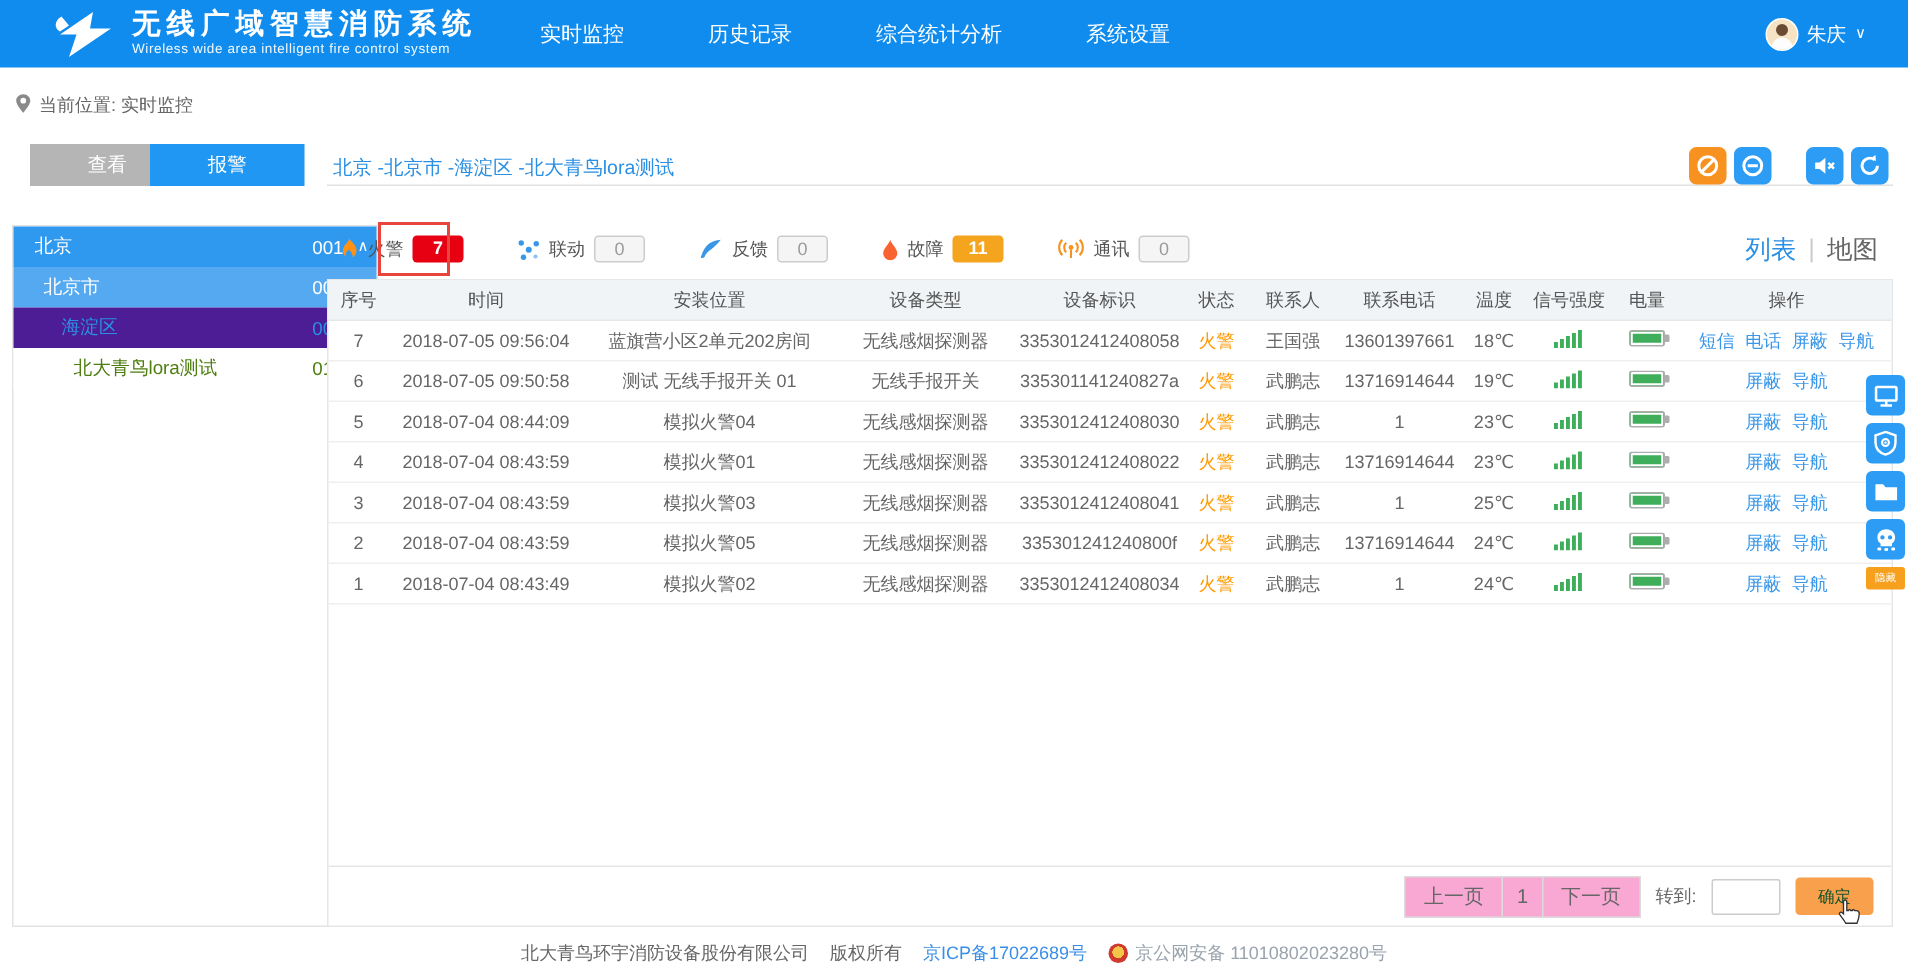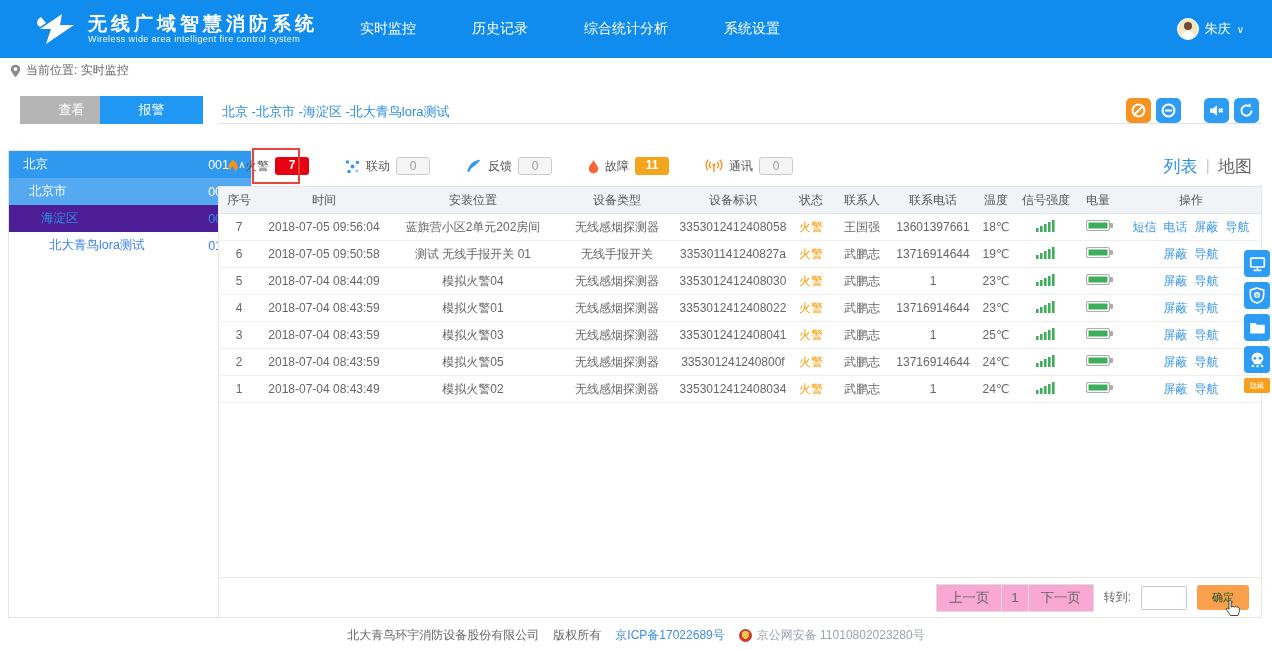--- a/index.html
+++ b/index.html
@@ -1,33 +1,33 @@
 <!DOCTYPE html>
 <html><head>
 <meta charset="utf-8">
 <style>
   *{margin:0;padding:0;box-sizing:border-box}
   html,body{width:1272px;height:649px}
   body{font-family:"Liberation Sans","DejaVu Sans",sans-serif;font-size:12px;color:#666;background:#fff;position:relative;overflow:hidden}
 
   
-  .hdr{position:absolute;left:0;top:0;width:1272px;height:58px;background:#0f8cee;display:flex;align-items:center;color:#fff}
+  .hdr{position:absolute;left:0;top:0;width:1272px;height:45px;background:#0f8cee;display:flex;align-items:center;color:#fff}
   .logo{margin-left:34px;flex:0 0 auto}
   .brand{margin-left:10px;line-height:1.1}
   .brand .t{font-size:19px;font-weight:bold;letter-spacing:4px}
   .brand .s{font-size:9px;letter-spacing:.4px;opacity:.95}
   .nav{display:flex;margin-left:42px;gap:56px;font-size:14px}
   .nav-item{cursor:pointer;white-space:nowrap}
   .user{margin-left:auto;margin-right:28px;display:flex;align-items:center;gap:6px;font-size:13px;cursor:pointer}
   .avatar{width:22px;height:22px;border-radius:50%;background:#f6e3c4;position:relative;overflow:hidden;border:1px solid #fff}
   .avatar:before{content:"";position:absolute;left:6px;top:3px;width:8px;height:8px;border-radius:50%;background:#6b4a33}
   .avatar:after{content:"";position:absolute;left:3px;top:12px;width:14px;height:10px;border-radius:7px 7px 0 0;background:#fdfdfd}
 
   
-  .crumb{position:absolute;left:10px;top:62px;display:flex;align-items:center;gap:5px;color:#666}
+  .crumb{position:absolute;left:10px;top:62px;display:flex;align-items:flex-start;gap:5px;color:#666}
 
   
   .tab{position:absolute;top:96px;width:103px;height:28px;line-height:28px;text-align:center;color:#fff;font-size:13px;cursor:pointer}
   .tab-view{left:20px;background:#b5b5b5}
   .tab-alarm{left:100px;background:#2097f3}
   .loc{position:absolute;left:222px;top:103px;color:#2b8fe3;font-size:13px}
   .tab-line{position:absolute;left:218px;top:123px;width:1044px;height:1px;background:#e2e2e2}
   .toolbar{position:absolute;left:1126px;top:98px;display:flex;gap:5px}
   .tbtn{width:25px;height:25px;border-radius:5px;background:#2d9cf4;display:flex;align-items:center;justify-content:center;cursor:pointer}
   .tbtn.orange{background:#f79220}
@@ -36,21 +36,21 @@
   
   .sidebar{position:absolute;left:8px;top:150px;width:244px;height:468px;background:#fff;border:1px solid #e3e3e3}
   .tree-item{height:27px;display:flex;align-items:center;font-size:12.5px;cursor:pointer}
   .tree-item .lbl{flex:1;white-space:nowrap;overflow:hidden}
   .tree-item .cnt{margin-right:4px}
   .tree-item .car{width:18px;text-align:center;font-size:10px}
   .ti0{background:#2f99f0;color:#fff;padding-left:14px}
   .ti1{background:#55a9f1;color:#fff;padding-left:20px}
   .ti2{background:#4c1d95;color:#2b8fe3;padding-left:32px}
   .ti2 .car{color:#9fcdf3}
-  .ti3{background:#fff;color:#3b82f6;padding-left:40px}
+  .ti3{background:#fff;color:#4d7c0f;padding-left:40px}
 
   
   .main{position:absolute;left:218px;top:148px;width:1044px;height:470px}
   .filter-row{height:36px;display:flex;align-items:center;padding-left:8px;gap:36px}
   .fgroup{display:flex;align-items:center;gap:6px;cursor:pointer}
   .fgroup .flabel{color:#555}
   .badge{min-width:34px;height:18px;line-height:17px;text-align:center;border-radius:3px;font-size:12px;padding:0 4px}
   .badge.zero{background:#f5f5f5;border:1px solid #ccc;color:#9a9a9a}
   .badge.red{background:#e60012;color:#fff;font-weight:bold}
   .badge.amber{background:#f5a51d;color:#fff;font-weight:bold}

